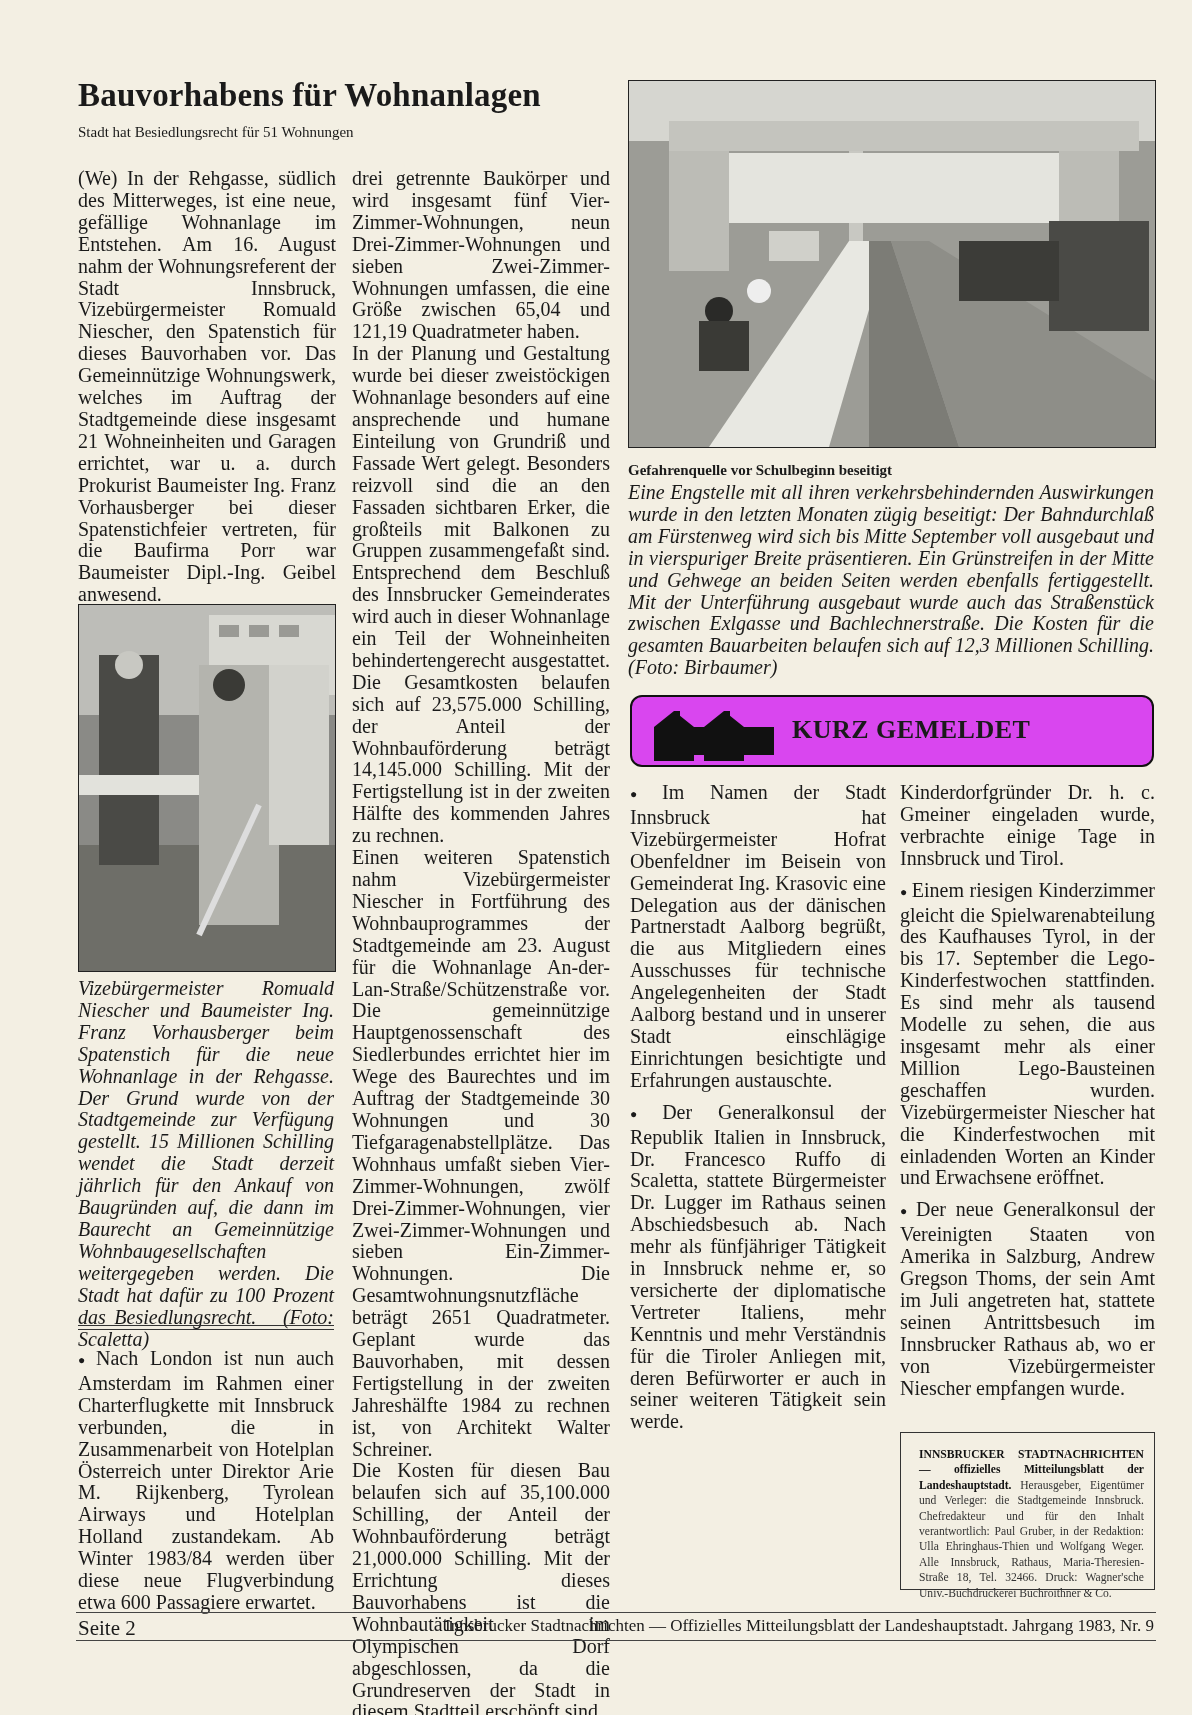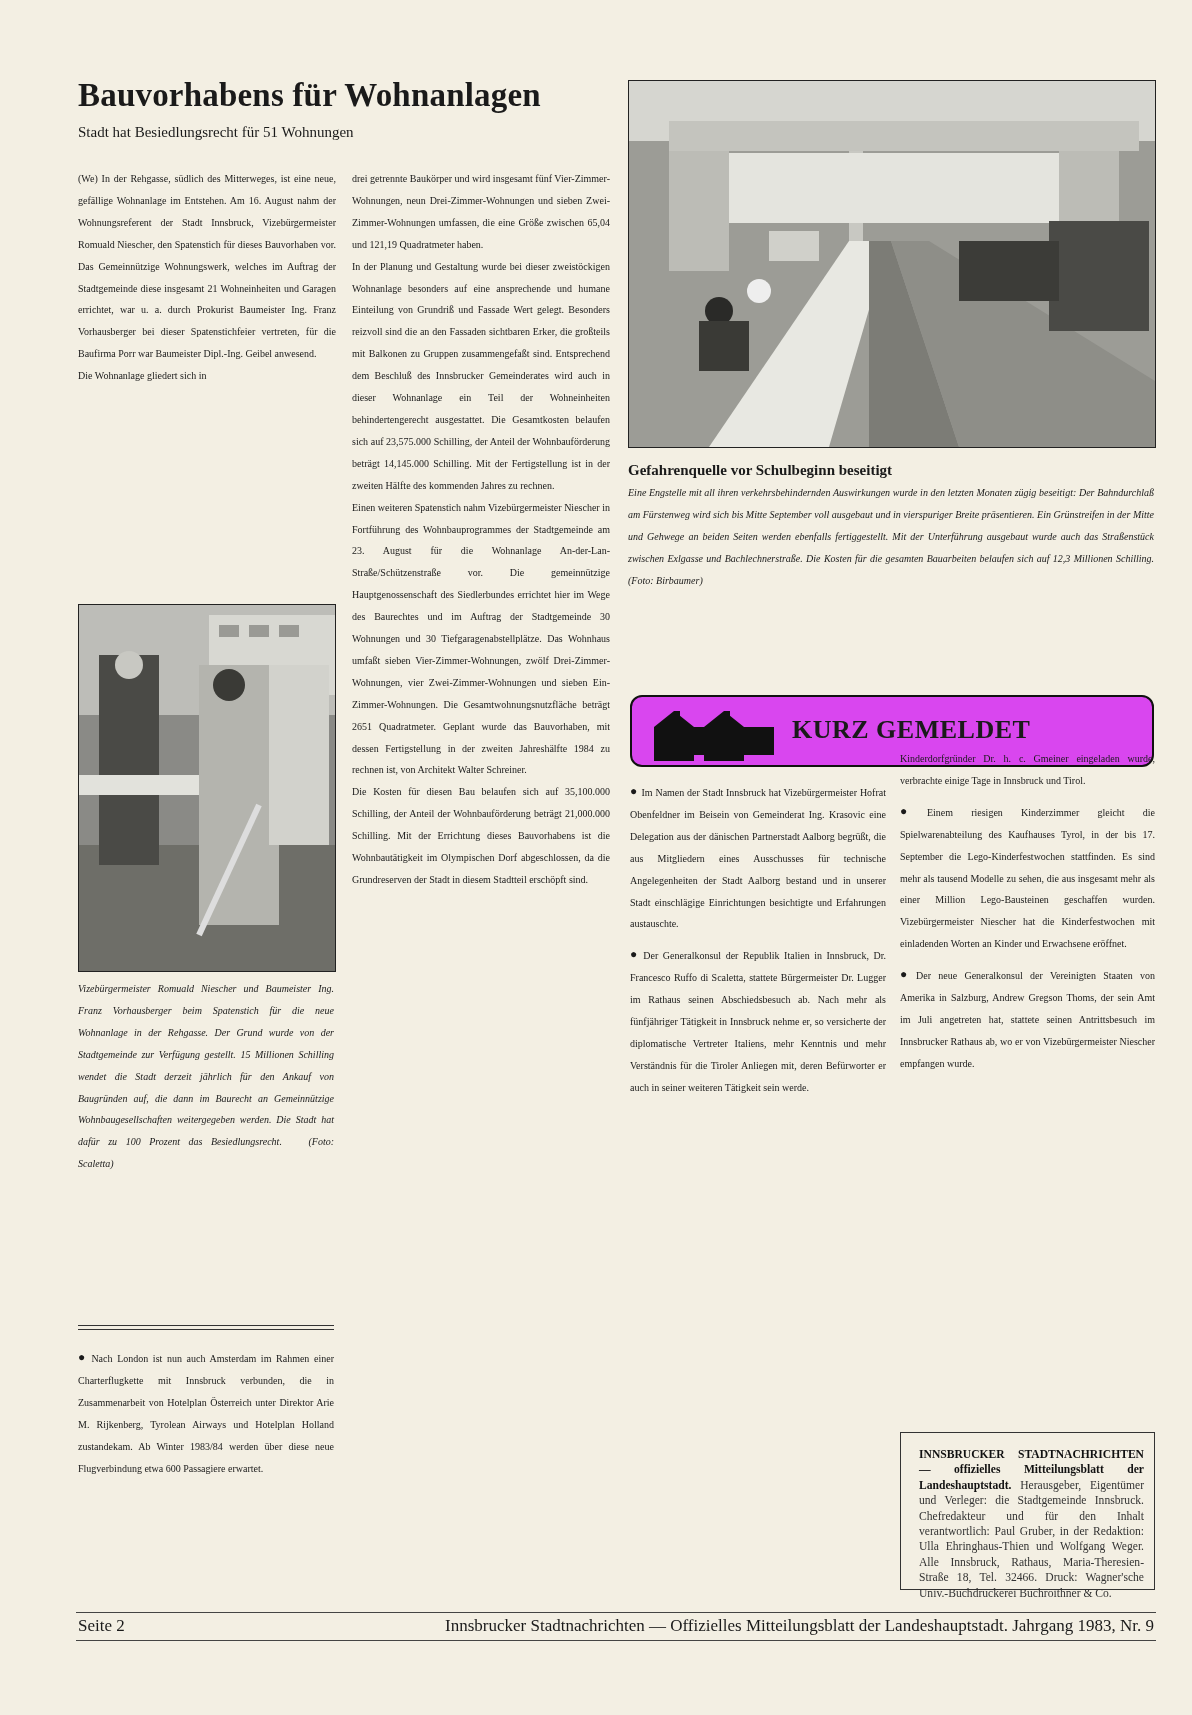--- a/index.html
+++ b/index.html
@@ -13,21 +13,21 @@
   .abs { position:absolute; }
   .title {
     left:78px; top:76px; width:520px;
     font-size:33px; font-weight:bold; letter-spacing:0.2px; line-height:38px;
   }
   .subtitle {
     left:78px; top:118px; width:520px;
     font-size:15px; line-height:28px;
   }
   .col {
-    font-size:10px; line-height:21.9px; text-align:justify;
+    font-size:20px; line-height:21.9px; text-align:justify;
     hyphens:manual;
   }
   .col p { margin:0; }
   .col p.gap { margin-top:10px; }
   .caption-it { font-style:italic; }
   .photo {
     border:1.5px solid #222;
     background:#777;
     overflow:hidden;
   }
@@ -48,21 +48,21 @@
   }
   .impressum {
     left:900px; top:1432px; width:255px; height:158px;
     border:1.5px solid #333; box-sizing:border-box;
     padding:14px 10px 6px 18px;
     font-size:11.6px; line-height:15.4px; text-align:justify; color:#333;
   }
   .impressum b { color:#111; }
   .footer-rule-top { left:76px; top:1612px; width:1080px; border-top:1.5px solid #444; }
   .footer-rule-bot { left:76px; top:1640px; width:1080px; border-top:1.5px solid #444; }
-  .footer-left { left:78px; top:1616px; font-size:17px; }
+  .footer-left { left:78px; top:1616px; font-size:21px; }
   .footer-right { right:38px; top:1616px; font-size:17px; text-align:right; }
   .bullet::before { content:"\25CF"; font-size:12px; margin-right:4px; position:relative; top:-1px; }
 </style>
 </head>
 <body>
 
 <div class="abs title">Bauvorhabens für Wohnanlagen</div>
 <div class="abs subtitle">Stadt hat Besiedlungsrecht für 51 Wohnungen</div>
 
 <div class="abs col" style="left:78px; top:168px; width:258px;">
@@ -144,21 +144,21 @@
     <rect x="74" y="8" width="6" height="6" fill="#111"></rect>
   </svg>
   <div class="kurz-title">KURZ GEMELDET</div>
 </div>
 
 <div class="abs col" style="left:630px; top:782px; width:256px;">
   <p class="bullet">Im Namen der Stadt Innsbruck hat Vizebürgermeister Hofrat Obenfeldner im Beisein von Gemeinderat Ing. Krasovic eine Delegation aus der dänischen Partnerstadt Aalborg begrüßt, die aus Mitgliedern eines Ausschusses für technische Angelegenheiten der Stadt Aalborg bestand und in unserer Stadt einschlägige Einrichtungen besichtigte und Erfahrungen austauschte.</p>
   <p class="bullet gap">Der Generalkonsul der Republik Italien in Innsbruck, Dr. Francesco Ruffo di Scaletta, stattete Bürgermeister Dr. Lugger im Rathaus seinen Abschiedsbesuch ab. Nach mehr als fünfjähriger Tätigkeit in Innsbruck nehme er, so versicherte der diplomatische Vertreter Italiens, mehr Kenntnis und mehr Verständnis für die Tiroler Anliegen mit, deren Befürworter er auch in seiner weiteren Tätigkeit sein werde.</p>
 </div>
 
-<div class="abs col" style="left:900px; top:748px; width:255px;">
+<div class="abs col" style="left:900px; top:782px; width:255px;">
   <p>Kinderdorfgründer Dr. h. c. Gmeiner eingeladen wurde, verbrachte einige Tage in Innsbruck und Tirol.</p>
   <p class="bullet gap">Einem riesigen Kinderzimmer gleicht die Spielwarenabteilung des Kaufhauses Tyrol, in der bis 17. September die Lego-Kinderfestwochen stattfinden. Es sind mehr als tausend Modelle zu sehen, die aus insgesamt mehr als einer Million Lego-Bausteinen geschaffen wurden. Vizebürgermeister Niescher hat die Kinderfestwochen mit einladenden Worten an Kinder und Erwachsene eröffnet.</p>
   <p class="bullet gap">Der neue Generalkonsul der Vereinigten Staaten von Amerika in Salzburg, Andrew Gregson Thoms, der sein Amt im Juli angetreten hat, stattete seinen Antrittsbesuch im Innsbrucker Rathaus ab, wo er von Vizebürgermeister Niescher empfangen wurde.</p>
 </div>
 
 <div class="abs impressum">
   <b>INNSBRUCKER STADTNACHRICHTEN — offizielles Mitteilungsblatt der Landeshauptstadt.</b>
   <span>Herausgeber, Eigentümer und Verleger: die Stadtgemeinde Innsbruck. Chefredakteur und für den Inhalt verantwortlich: Paul Gruber, in der Redaktion: Ulla Ehringhaus-Thien und Wolfgang Weger. Alle Innsbruck, Rathaus, Maria-Theresien-Straße 18, Tel. 32466. Druck: Wagner'sche Univ.-Buchdruckerei Buchroithner &amp; Co.</span>
 </div>
 

